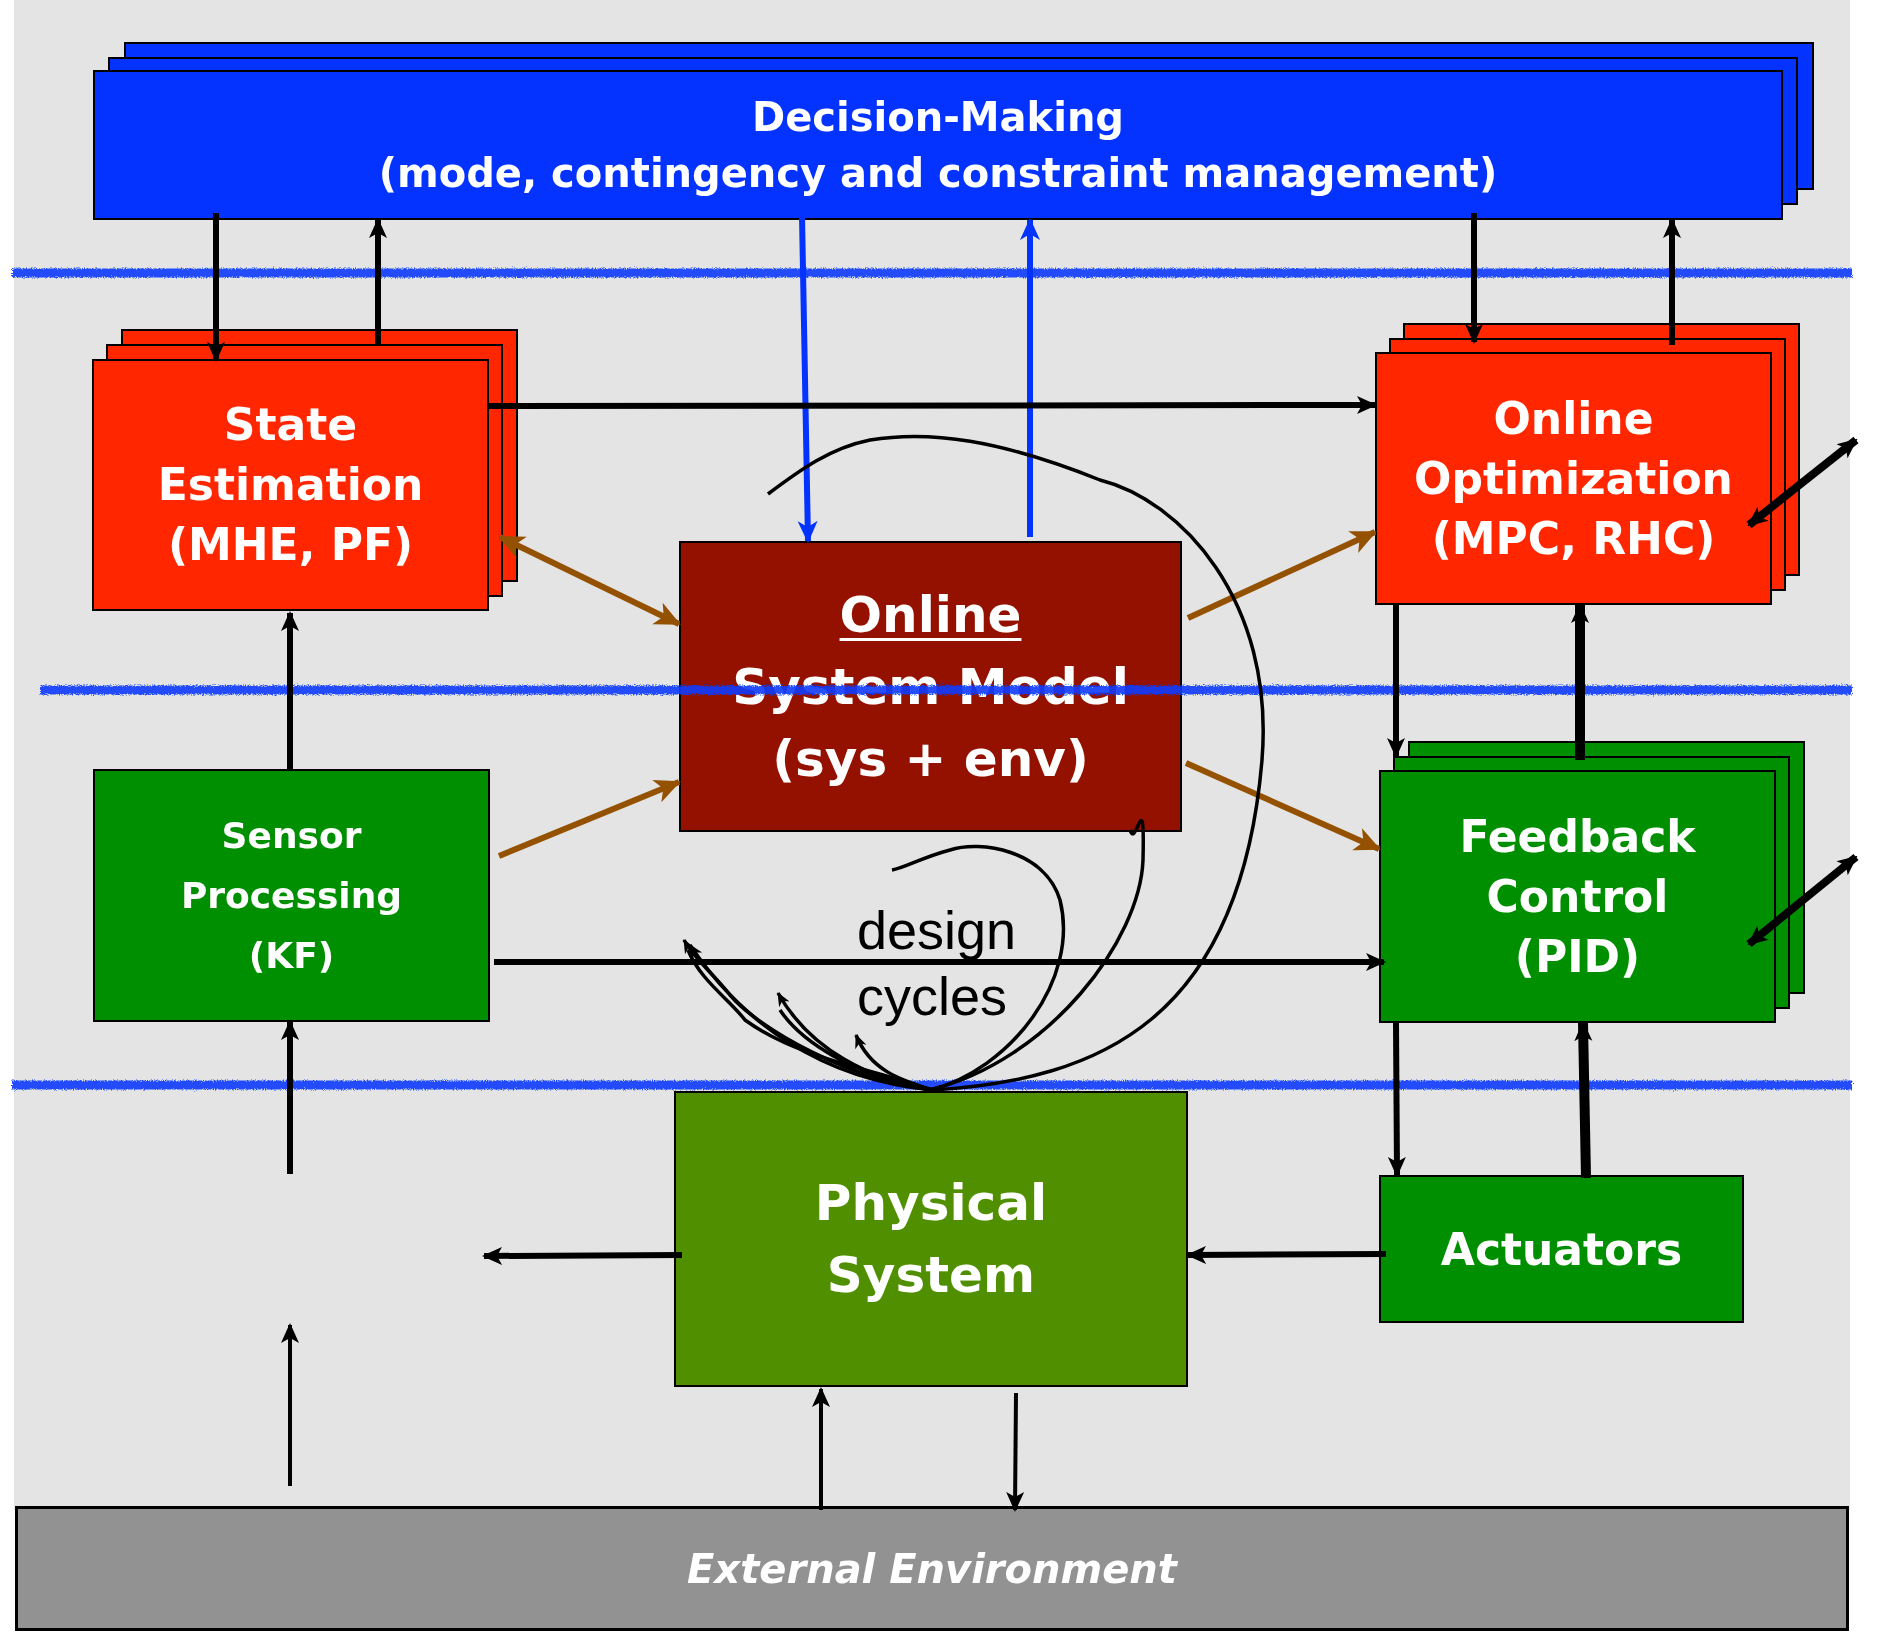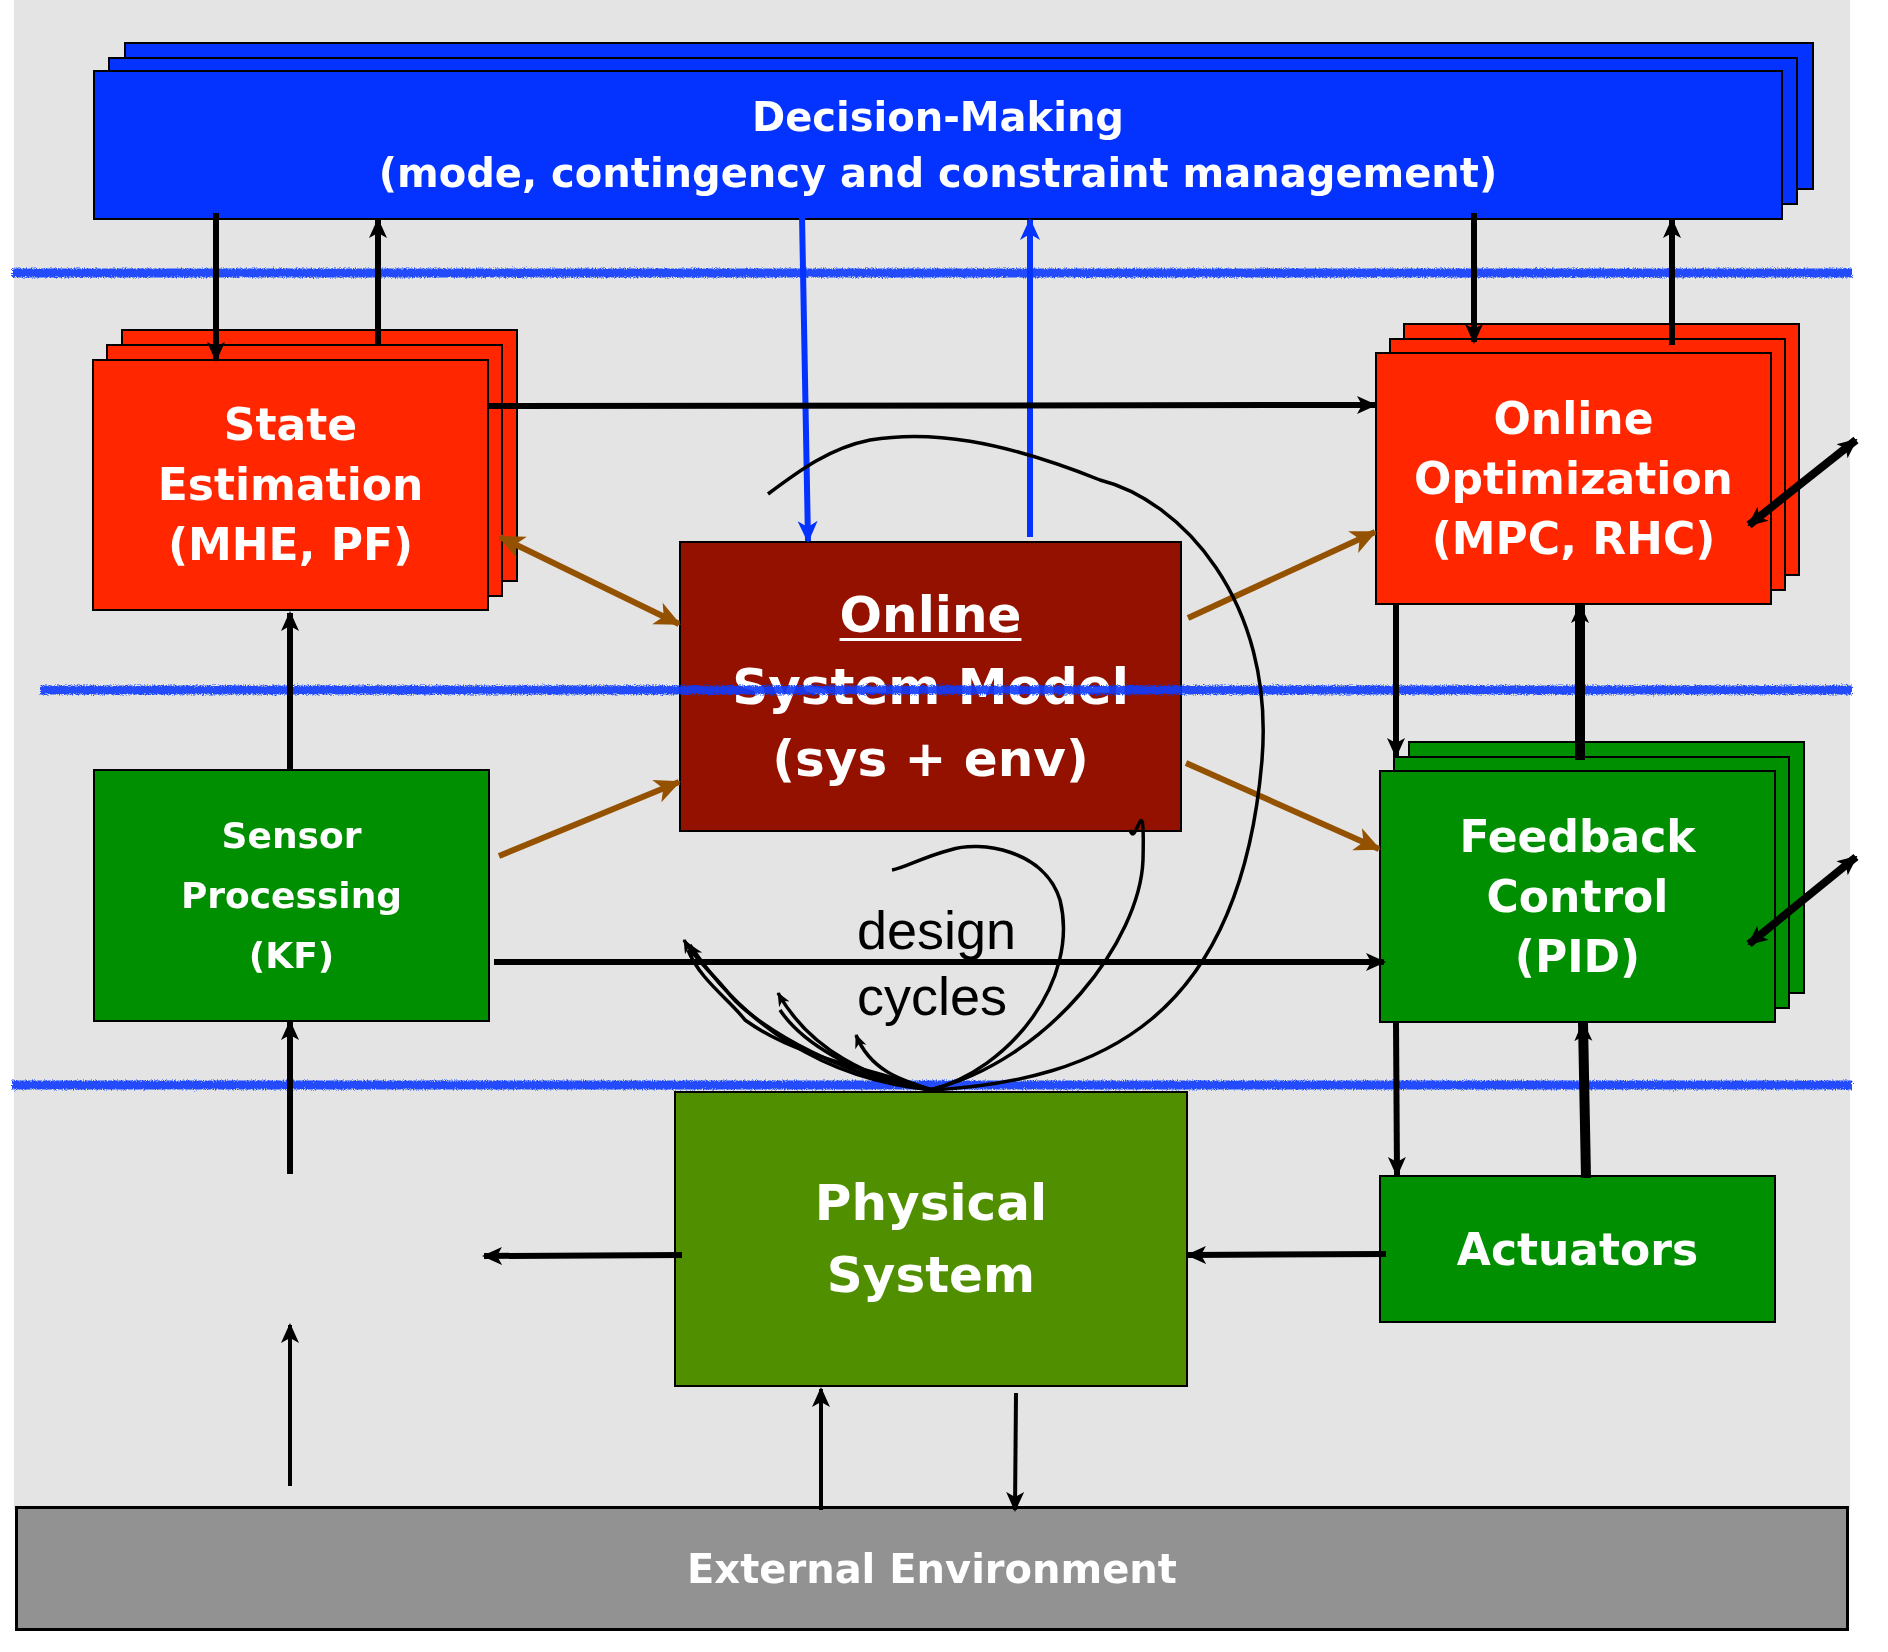--- a/index.html
+++ b/index.html
@@ -80,25 +80,25 @@
   </div>
 
 
   <div class="box" style="left:674px;top:1091px;width:514px;height:296px;background:#4f8f00;font-size:50px;line-height:72px;">
     <div class="lines">
       <span>Physical</span>
       <span>System</span>
     </div>
   </div>
 
-  <div class="box" style="left:1379px;top:1175px;width:397px;height:148px;background:#008f00;font-size:44px;">
+  <div class="box" style="left:1379px;top:1175px;width:365px;height:148px;background:#008f00;font-size:44px;">
     <span>Actuators</span>
   </div>
 
-  <div class="box" style="left:15px;top:1506px;width:1834px;height:125px;background:#929292;font-size:40px;border-width:3px;">
+  <div class="box" style="left:15px;top:1506px;width:1834px;height:125px;background:#929292;font-size:40px;border-width:3px;font-style:italic;">
     <span>External Environment</span>
   </div>
 
   <div class="lbl" style="left:857px;top:897px;">
     <div>design</div>
     <div>cycles</div>
   </div>
 
   <svg id="wires" viewBox="0 0 1888 1652">
     <defs>

